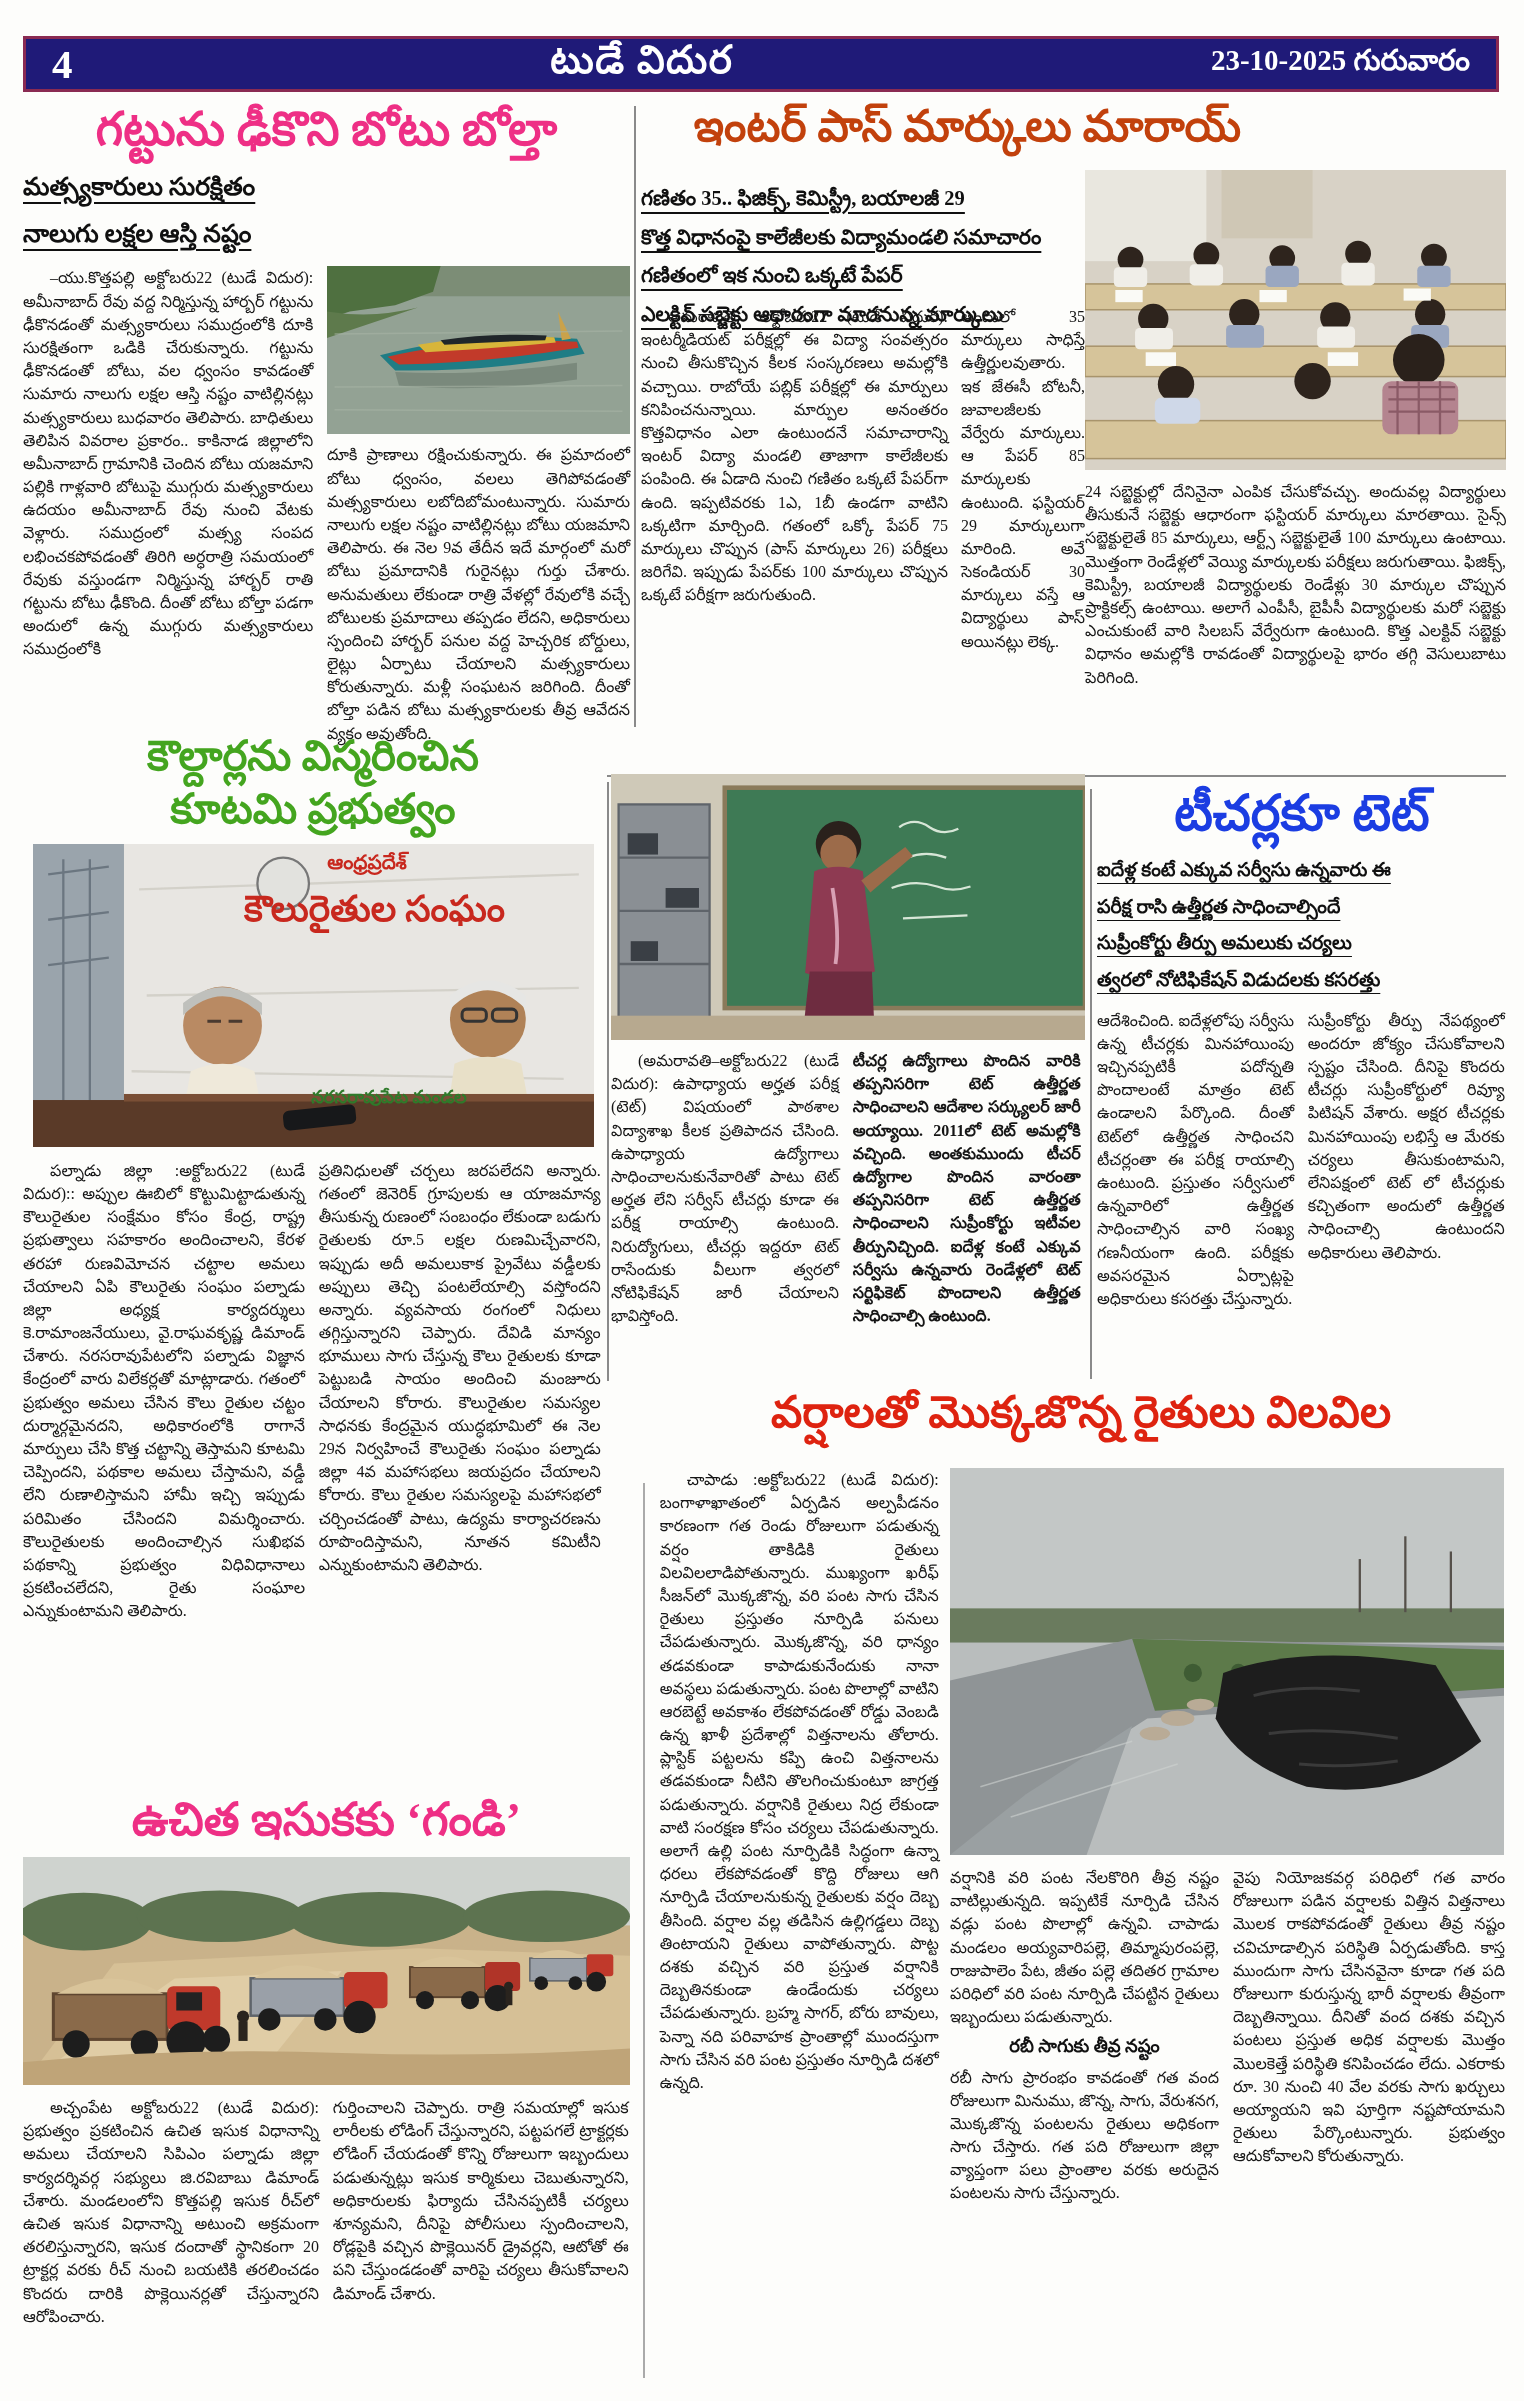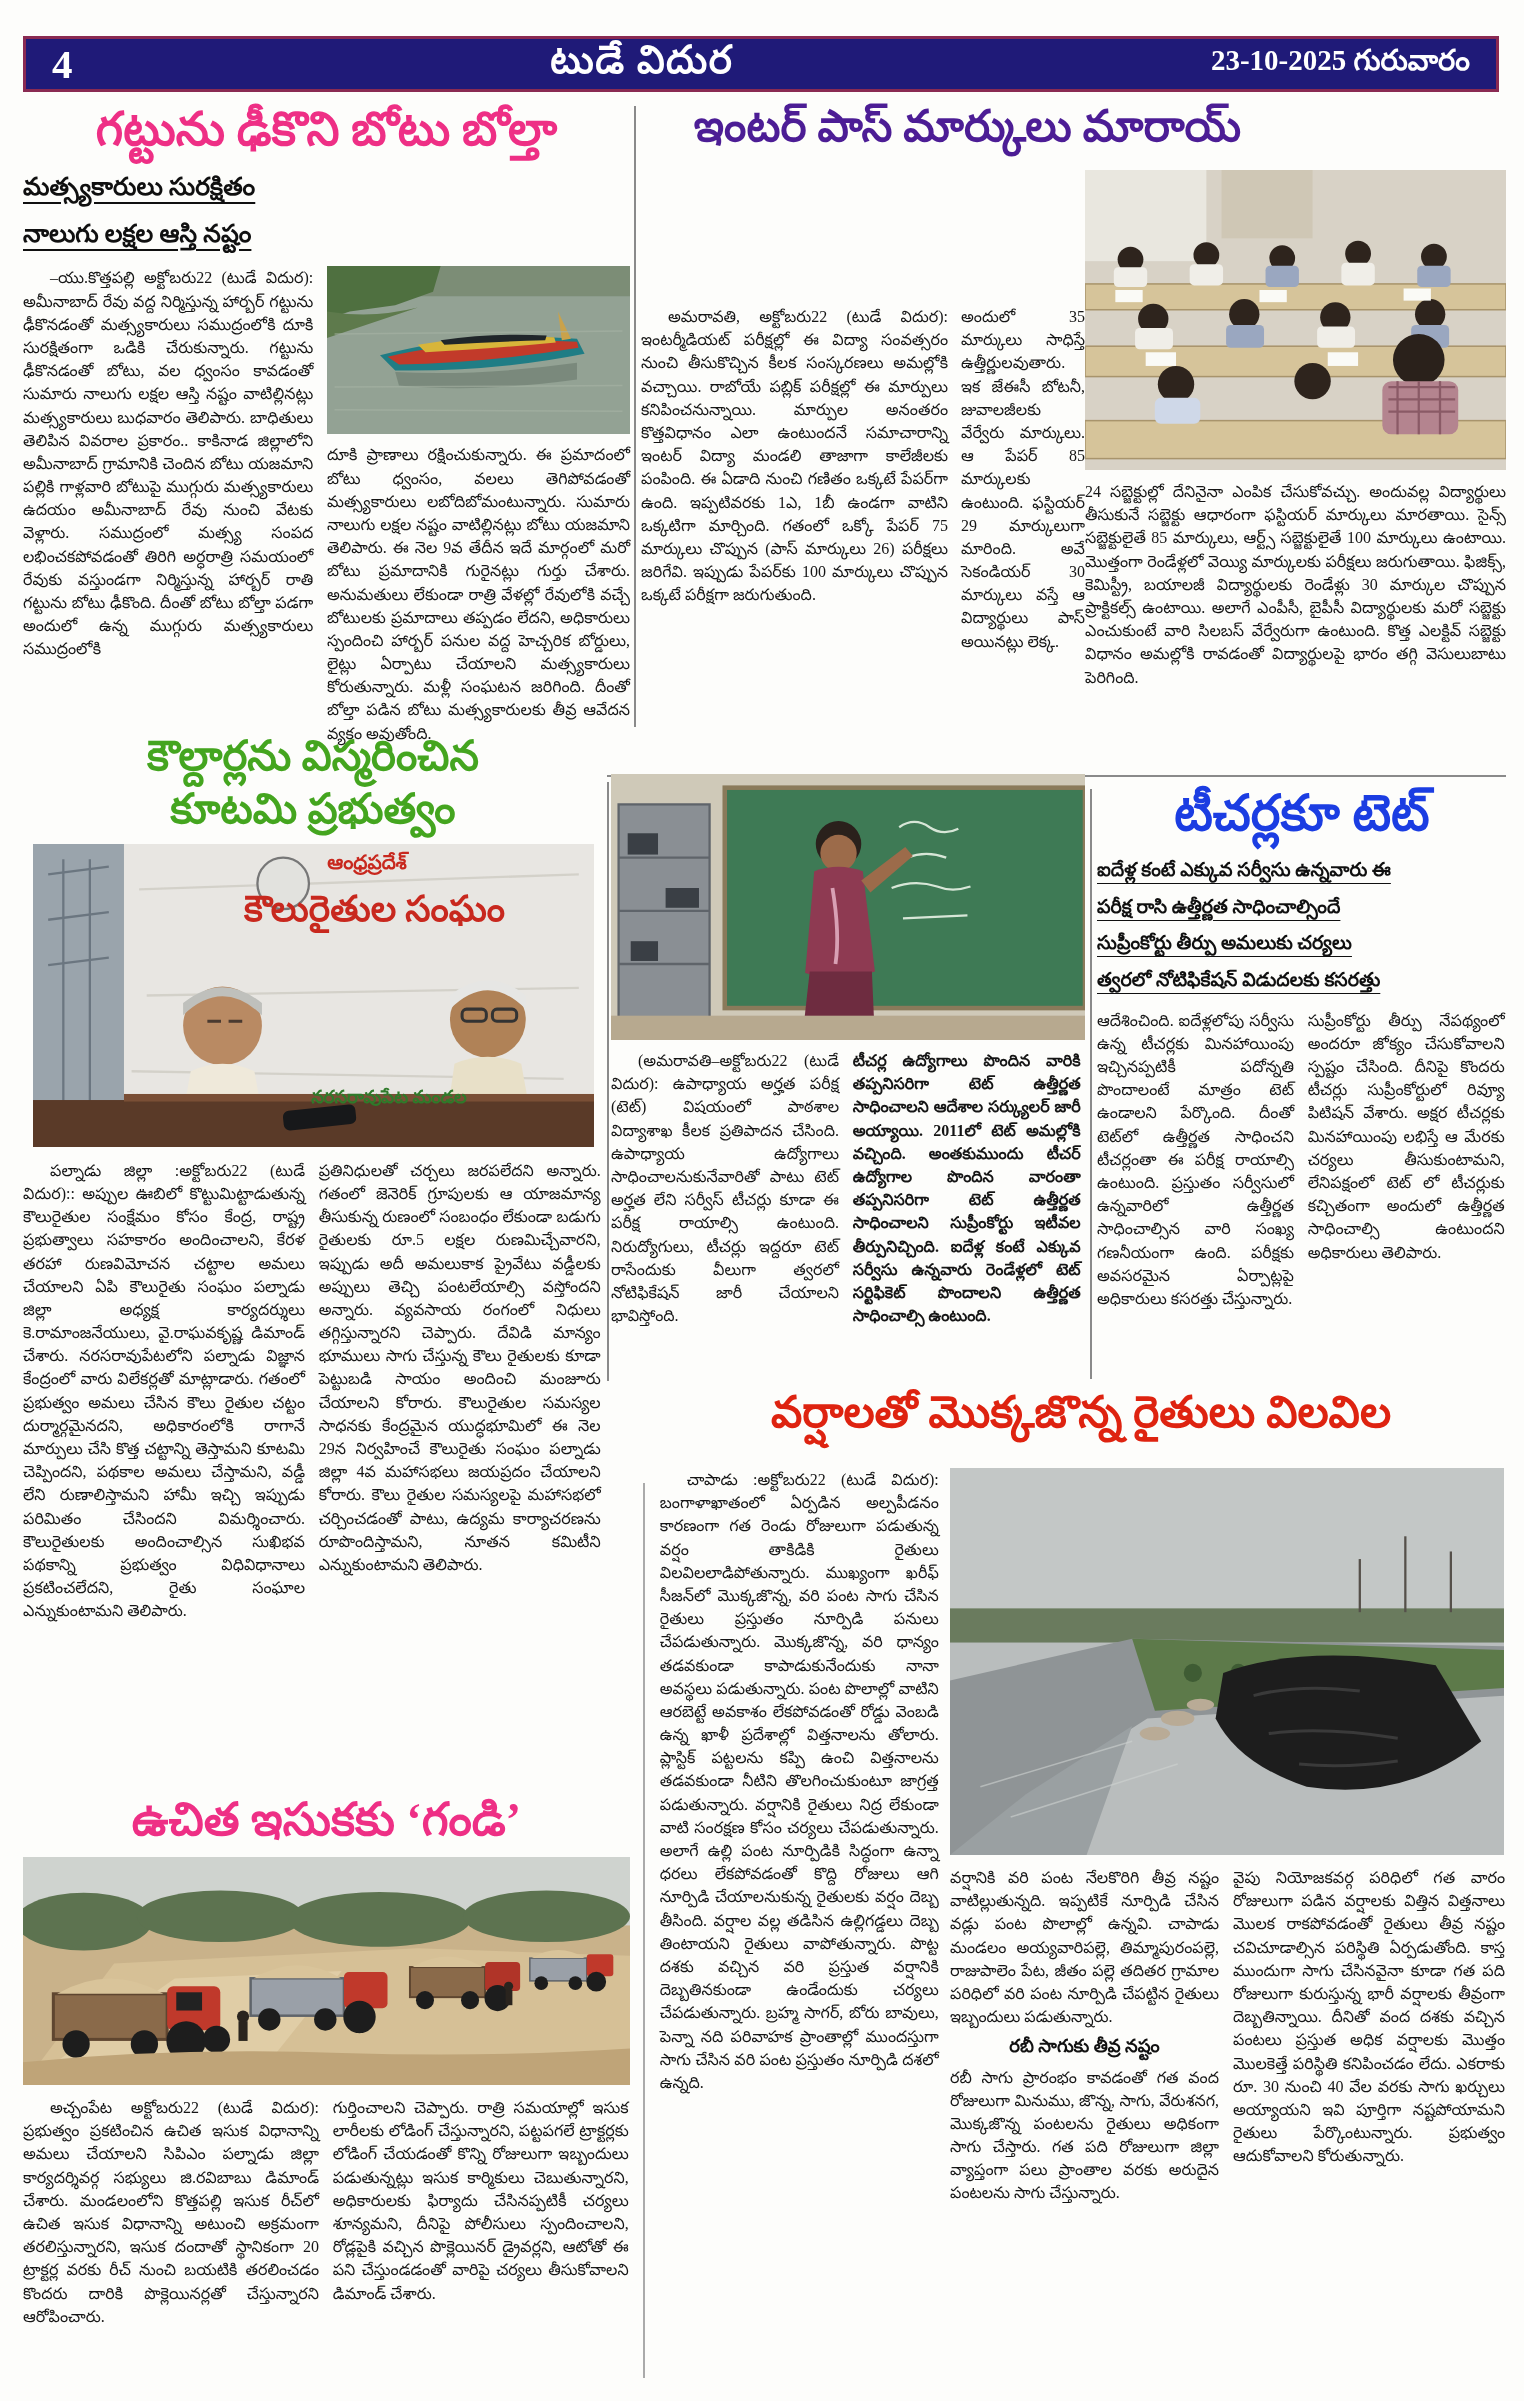--- a/index.html
+++ b/index.html
@@ -72,21 +72,27 @@
           </svg>
         </div>
         <div class="bodytext" style="margin-top:9px;">
             <p style="text-indent:0;">దూకి ప్రాణాలు రక్షించుకున్నారు. ఈ ప్రమాదంలో బోటు ధ్వంసం, వలలు తెగిపోవడంతో మత్స్యకారులు లబోదిబోమంటున్నారు. సుమారు నాలుగు లక్షల నష్టం వాటిల్లినట్లు బోటు యజమాని తెలిపారు. ఈ నెల 9వ తేదీన ఇదే మార్గంలో మరో బోటు ప్రమాదానికి గురైనట్లు గుర్తు చేశారు. అనుమతులు లేకుండా రాత్రి వేళల్లో రేవులోకి వచ్చే బోటులకు ప్రమాదాలు తప్పడం లేదని, అధికారులు స్పందించి హార్బర్ పనుల వద్ద హెచ్చరిక బోర్డులు, లైట్లు ఏర్పాటు చేయాలని మత్స్యకారులు కోరుతున్నారు. మళ్లీ సంఘటన జరిగింది. దీంతో బోల్తా పడిన బోటు మత్స్యకారులకు తీవ్ర ఆవేదన వ్యక్తం అవుతోంది.</p>
           </div>
       </div>
     </div>
   </div>
 
   <div class="article" style="left:641px;top:102px;width:865px;height:649px;">
-    <div class="headline" style="font-size:44px;color:#4c1d95;width:653px;">ఇంటర్ పాస్ మార్కులు మారాయ్</div>
+    <div class="headline" style="font-size:44px;color:#c2410c;width:653px;">ఇంటర్ పాస్ మార్కులు మారాయ్</div>
+    <div style="position:absolute;top:76px;left:0;width:440px;">
+      <div class="sub" style="font-size:20.5px;margin-top:9px;">గణితం 35.. ఫిజిక్స్, కెమిస్ట్రీ, బయాలజీ 29</div>
+      <div class="sub" style="font-size:20.5px;margin-top:10.6px;">కొత్త విధానంపై కాలేజీలకు విద్యామండలి సమాచారం</div>
+      <div class="sub" style="font-size:20.5px;margin-top:10.6px;">గణితంలో ఇక నుంచి ఒక్కటే పేపర్</div>
+      <div class="sub" style="font-size:20.5px;margin-top:10.6px;">ఎలక్టివ్ సబ్జెక్టు ఆధారంగా మారనున్న మార్కులు</div>
+    </div>
     <div class="photo" style="position:absolute;top:68px;right:0;width:421px;height:300px;">
       <svg viewBox="0 0 555 395" preserveAspectRatio="none">
         <rect width="555" height="395" fill="#d8d2c6"></rect>
         <rect x="0" y="0" width="160" height="120" fill="#e9e7df"></rect>
         <rect x="180" y="0" width="120" height="90" fill="#cfc7b5"></rect>
         <g fill="#d6c49a" stroke="#a8946c" stroke-width="2">
           <rect x="0" y="150" width="555" height="34"></rect>
           <rect x="0" y="232" width="555" height="40"></rect>
           <rect x="0" y="330" width="555" height="50"></rect>
         </g>

